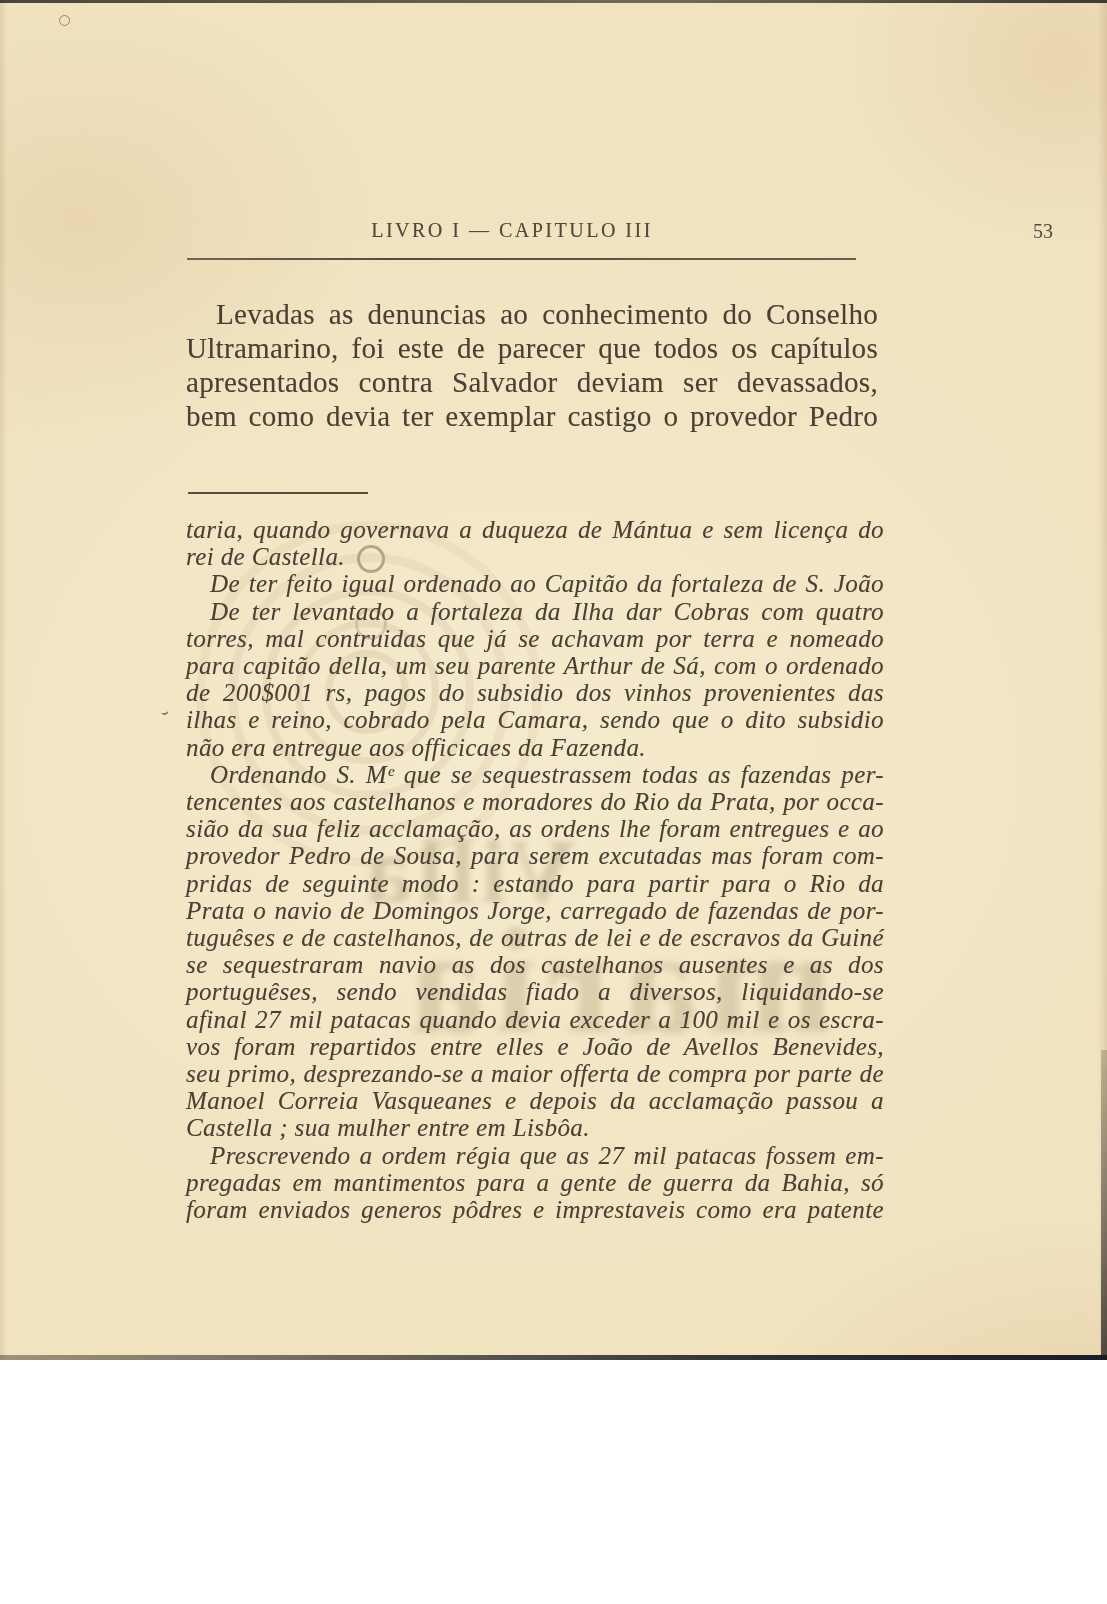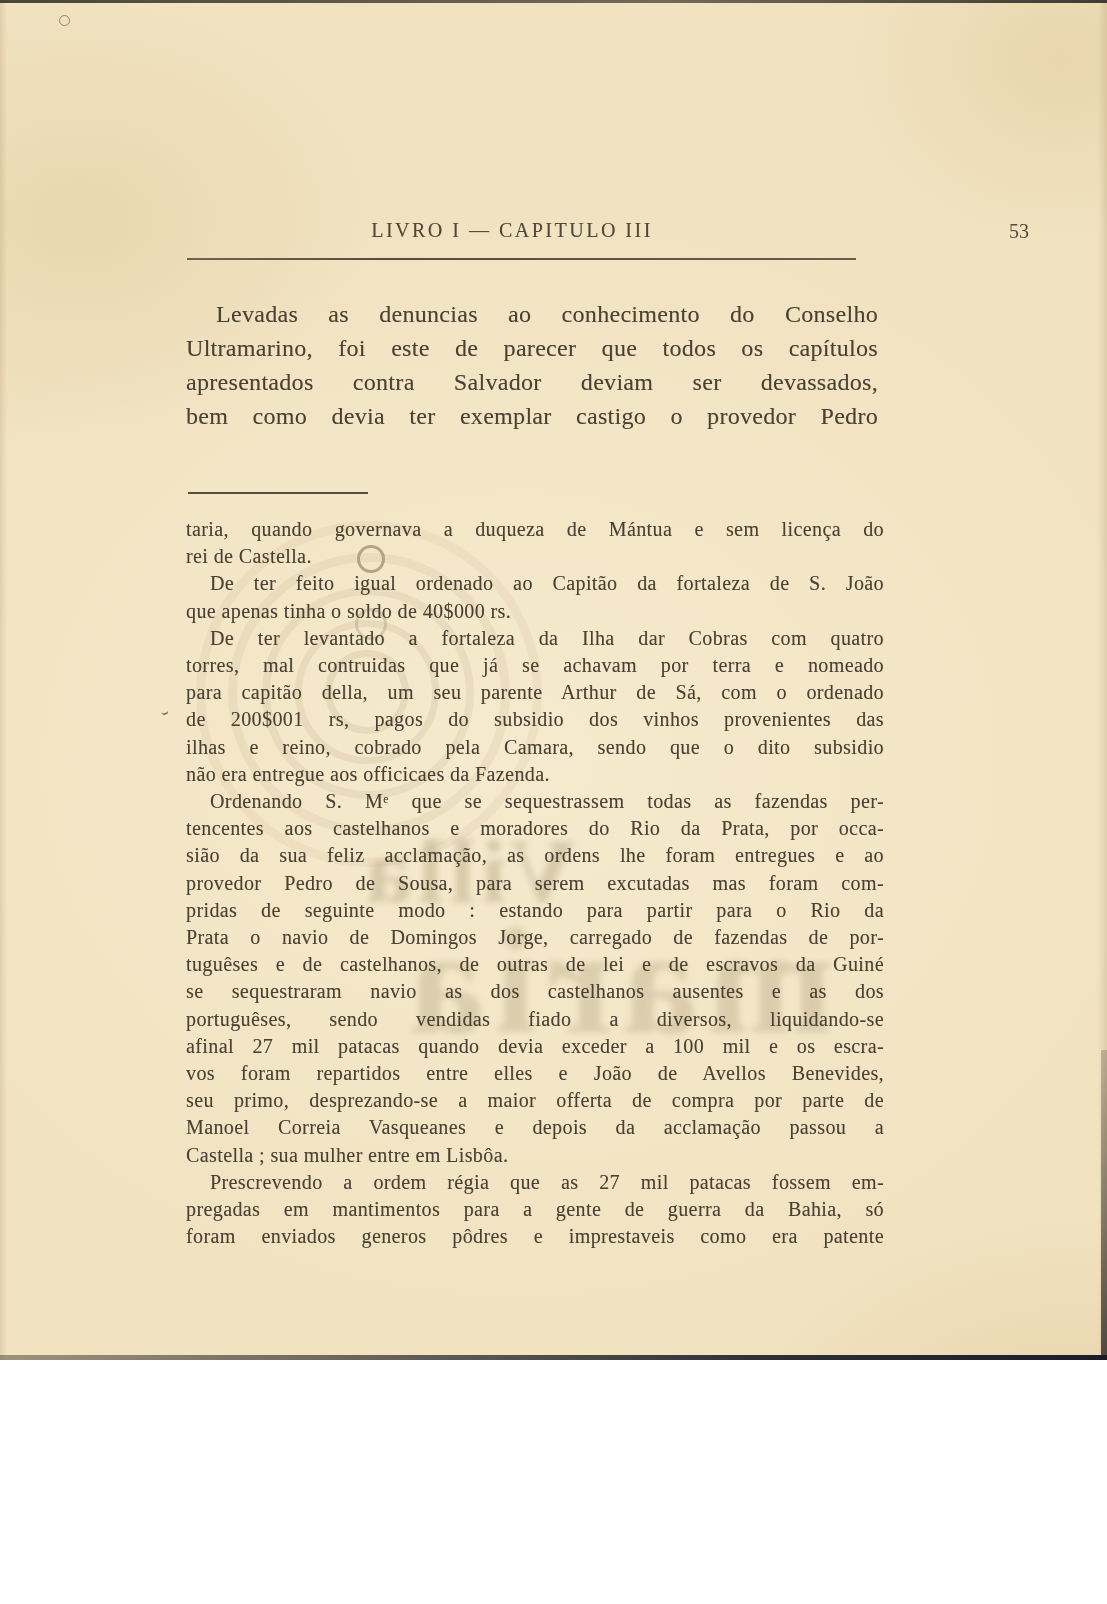--- a/index.html
+++ b/index.html
@@ -47,32 +47,32 @@
   .ghost{position:absolute;font-weight:bold;transform:scaleX(-1);filter:blur(3px);
     color:rgba(150,135,95,0.30);white-space:nowrap;font-family:"Liberation Serif","DejaVu Serif",serif;}
   .ghost-top{left:360px;top:818px;font-size:92px;letter-spacing:6px;}
   .ghost-bottom{left:400px;top:895px;font-size:150px;letter-spacing:10px;color:rgba(150,135,95,0.26);}
   
   .content{position:absolute;inset:0;z-index:2;color:var(--ink,#4a4134);}
   .running-head{position:absolute;top:219px;left:186px;width:700px;height:32px;}
   .head-title{position:absolute;left:0;width:652px;text-align:center;
     font-size:20px;letter-spacing:2.5px;color:#51483b;
     text-shadow:0.3px 0.3px 0.5px rgba(81,72,59,0.35);}
-  .page-number{position:absolute;left:823px;top:1px;width:44px;text-align:left;
+  .page-number{position:absolute;left:823px;top:1px;width:44px;text-align:right;
     font-size:20px;color:#51483b;}
   .head-rule{position:absolute;top:258px;left:187px;width:669px;height:2px;
     background:linear-gradient(90deg, rgba(70,60,45,0.75), rgba(70,60,45,0.9) 30%, rgba(70,60,45,0.8));}
   .body-text{position:absolute;top:297px;left:186px;width:692px;
-    font-size:24px;line-height:34px;letter-spacing:0.3px;
+    font-size:29px;line-height:34px;letter-spacing:0.3px;
     text-shadow:0.3px 0.3px 0.6px rgba(74,65,52,0.30);}
   .footnote-rule{position:absolute;top:492px;left:188px;width:180px;height:2px;
     background:rgba(60,50,38,0.85);}
   .footnote{position:absolute;top:516px;left:186px;width:698px;
-    font-size:20px;line-height:27.2px;letter-spacing:0.4px;
-    text-shadow:0.3px 0.3px 0.5px rgba(74,65,52,0.30);}
+    font-size:25px;line-height:27.2px;letter-spacing:0.4px;
+    text-shadow:0.3px 0.3px 0.5px rgba(74,65,52,0.30);font-style:italic;}
   .tline{text-align:justify;text-align-last:justify;}
   .tline.lastline{text-align-last:left;}
   .body-text .tline.indent{text-indent:30px;}
   .footnote .tline.indent{text-indent:24px;}
 </style>
 </head>
 <body>
 
 <div class="page">
 
@@ -116,21 +116,20 @@
 
     <div class="footnote-rule"></div>
 
     <section class="footnote">
         <div>
           <div class="tline">taria, quando governava a duqueza de Mántua e sem licença do</div>
           <div class="tline lastline">rei de Castella.</div>
         </div>
         <div>
           <div class="tline indent">De ter feito igual ordenado ao Capitão da fortaleza de S. João</div>
-          <div class="tline lastline">que apenas tinha o soldo de 40$000 rs.</div>
         </div>
         <div>
           <div class="tline indent">De ter levantado a fortaleza da Ilha dar Cobras com quatro</div>
           <div class="tline">torres, mal contruidas que já se achavam por terra e nomeado</div>
           <div class="tline">para capitão della, um seu parente Arthur de Sá, com o ordenado</div>
           <div class="tline">de 200$001 rs, pagos do subsidio dos vinhos provenientes das</div>
           <div class="tline">ilhas e reino, cobrado pela Camara, sendo que o dito subsidio</div>
           <div class="tline lastline">não era entregue aos officicaes da Fazenda.</div>
         </div>
         <div>

